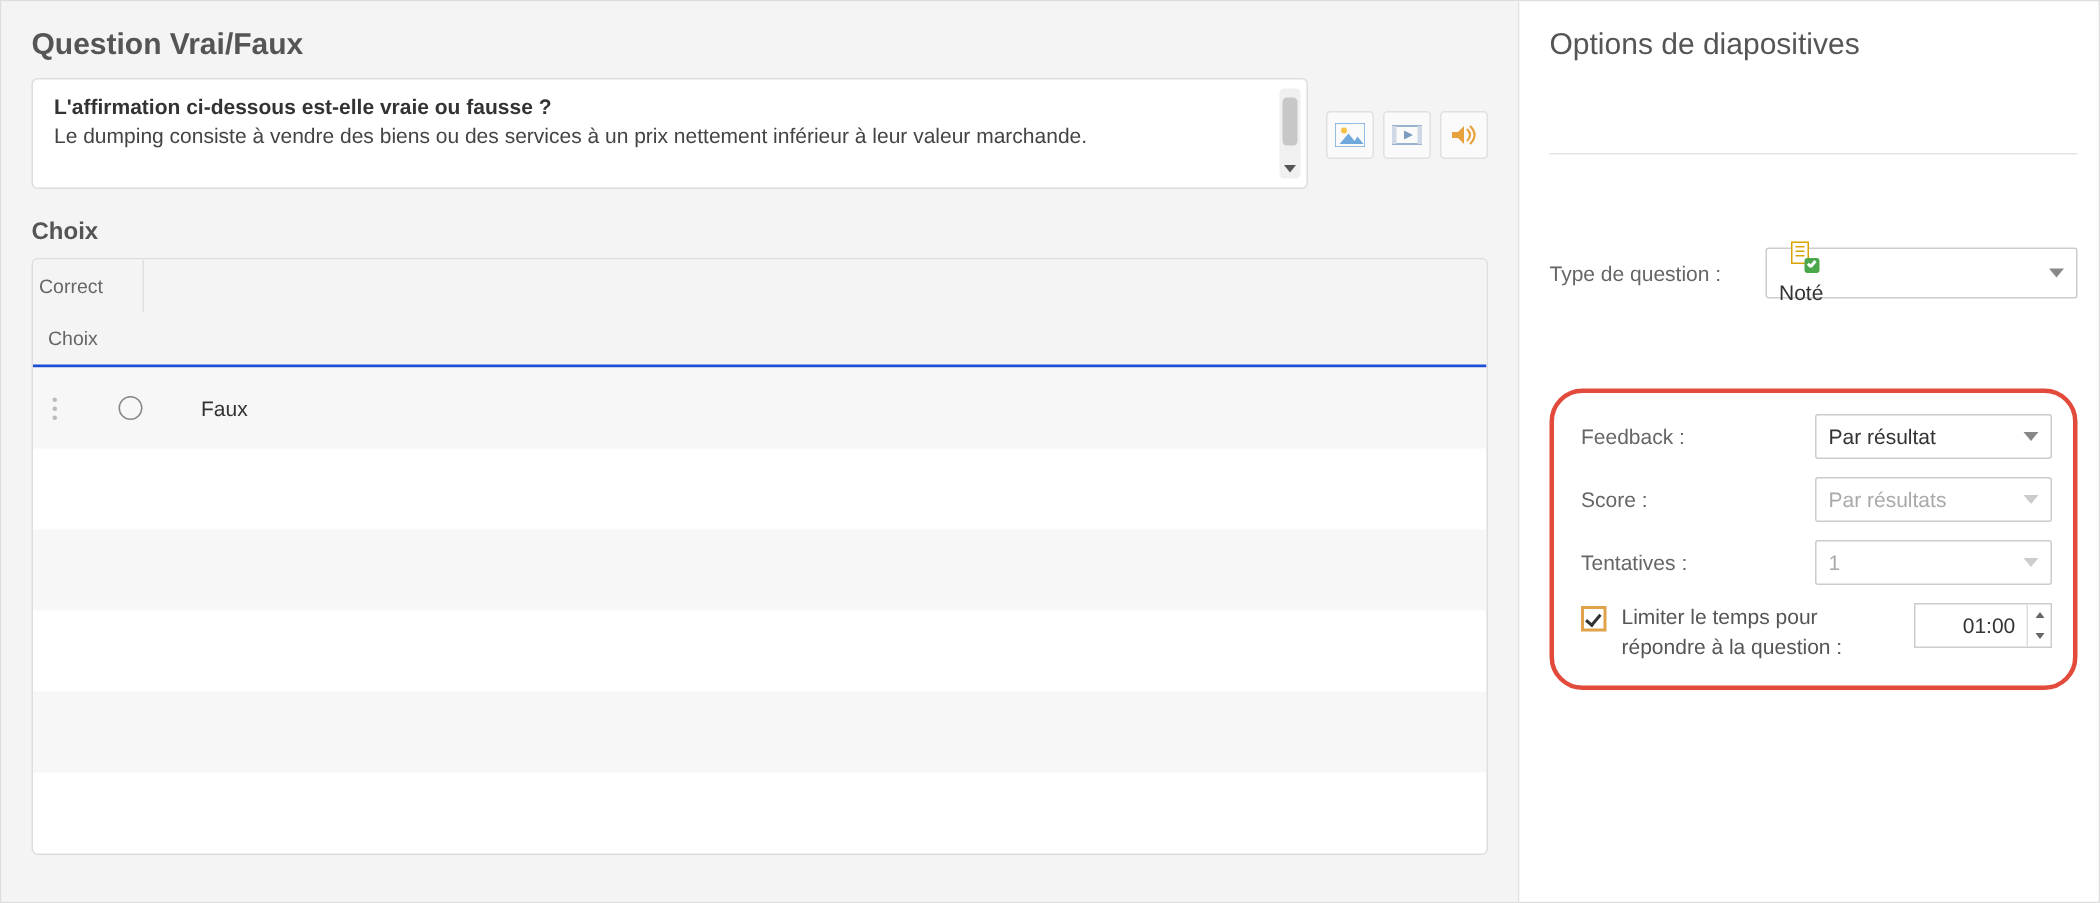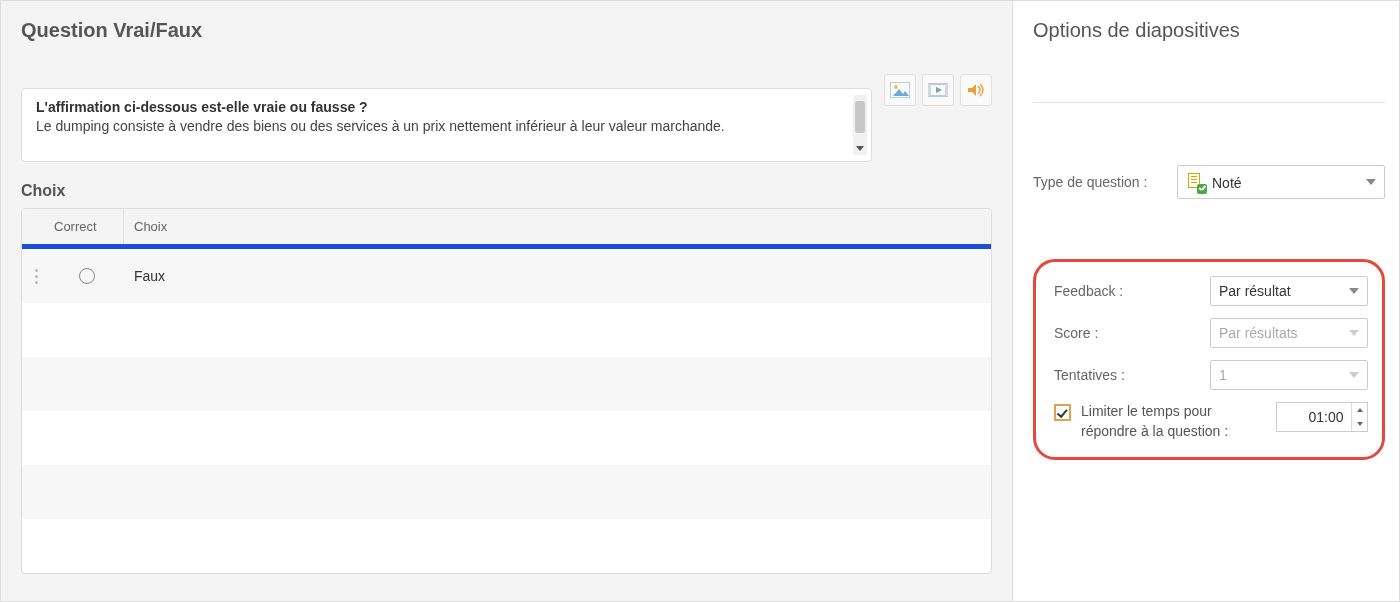--- a/index.html
+++ b/index.html
@@ -2,53 +2,53 @@
 <html><head>
 <meta charset="utf-8">
 <style>
   * { box-sizing: border-box; }
   html, body { margin: 0; padding: 0; font-family: "Segoe UI", Arial, sans-serif; font-size: 14px; color: #333; background: #fff; }
   .app { display: flex; width: 1400px; height: 602px; border: 1px solid #ddd; }
   .main-area { flex: 1; background: #f4f4f4; padding: 18px 20px 20px 20px; border-right: 1px solid #e0e0e0; overflow: hidden; }
   .side-panel { width: 386px; background: #fff; padding: 18px 14px 20px 20px; display: flex; flex-direction: column; gap: 44px; }
   .section-title { font-size: 20px; font-weight: 600; margin-bottom: 10px; color: #555; }
   .question-box-row { display: flex; gap: 12px; align-items: flex-start; }
-  .question-box { position: relative; flex: 1; background: #fff; border: 1px solid #ddd; border-radius: 4px; padding: 10px 22px 10px 14px; height: 74px; margin-top: 36px; }
+  .question-box { position: relative; flex: 1; background: #fff; border: 1px solid #ddd; border-radius: 4px; padding: 10px 22px 10px 14px; height: 74px; }
   .question-prompt { font-weight: 700; margin-bottom: 2px; color: #333; }
   .question-body { color: #444; line-height: 1.35; }
   .scroll-track { position: absolute; right: 4px; top: 6px; bottom: 6px; width: 14px; background: #f0f0f0; border-radius: 3px; display: flex; flex-direction: column; justify-content: space-between; align-items: center; }
   .scroll-thumb { position: absolute; top: 6px; left: 2px; right: 2px; height: 32px; background: #c7c7c7; border-radius: 3px; }
   .scroll-arrow { width: 0; height: 0; }
   .scroll-arrow.down { border-left: 4px solid transparent; border-right: 4px solid transparent; border-top: 5px solid #555; margin-bottom: 2px; position: absolute; bottom: 2px; }
   .media-buttons { display: flex; gap: 6px; padding-top: 22px; }
   .media-btn { width: 32px; height: 32px; border: 1px solid #e0e0e0; background: #fafafa; border-radius: 3px; display: flex; align-items: center; justify-content: center; }
   .choices-title { font-size: 16px; font-weight: 600; margin: 20px 0 8px 0; color: #555; }
   .choices-table { border: 1px solid #ddd; border-radius: 4px; background: #fff; overflow: hidden; }
-  .choices-header { display: flex; background: #f4f4f4; border-bottom: 5px solid #1d4ed8; }
+  .choices-header { display: flex; background: #f4f4f4; border-bottom: 2px solid #1d4ed8; flex-direction: column; }
   .col-handle { width: 28px; }
   .col-correct { width: 74px; padding: 10px 4px; color: #666; font-size: 13px; border-right: 1px solid #e0e0e0; }
   .col-choice { flex: 1; padding: 10px 10px; color: #666; font-size: 13px; }
   .choices-body .row { display: flex; align-items: center; height: 54px; }
   .choices-body .row.stripe { background: #f7f7f7; }
   .handle { width: 28px; display: flex; justify-content: center; }
   .dots { display: flex; flex-direction: column; gap: 3px; }
   .dots span { width: 3px; height: 3px; background: #bbb; border-radius: 50%; }
   .radio-cell { width: 74px; display: flex; justify-content: center; }
   .radio-outer { width: 16px; height: 16px; border: 1.5px solid #888; border-radius: 50%; display: flex; align-items: center; justify-content: center; }
   .radio-inner { width: 8px; height: 8px; background: #444; border-radius: 50%; }
   .choice-label { flex: 1; padding-left: 10px; color: #333; }
   .choices-body .empty { height: 54px; }
   .choices-body .empty.stripe { background: #f7f7f7; }
   .panel-title { font-size: 20px; color: #555; margin-bottom: 16px; }
   .panel-divider { border: none; border-top: 1px solid #e4e4e4; margin: 0 0 18px 0; }
   .opt-row { display: flex; align-items: center; justify-content: space-between; margin-bottom: 14px; }
   .opt-label { color: #666; font-size: 14px; line-height: 1.35; }
   .select-box { width: 208px; height: 34px; border: 1px solid #ccc; border-radius: 2px; display: flex; align-items: center; justify-content: space-between; padding: 0 8px 0 8px; background: #fff; }
   .select-box.disabled { color: #aaa; }
-  .select-left { display: flex; align-items: flex-end; gap: 8px; }
+  .select-left { display: flex; align-items: center; gap: 8px; flex-direction: column; }
   .chev { width: 0; height: 0; border-left: 5px solid transparent; border-right: 5px solid transparent; border-top: 6px solid #888; }
   .select-box.disabled .chev { border-top-color: #ccc; }
   .note-icon { position: relative; width: 18px; height: 18px; }
   .note-icon .page { position: absolute; left: 2px; top: 0; width: 12px; height: 15px; border: 1.5px solid #d9a400; background: #fff; }
   .note-icon .page::before { content: ""; position: absolute; left: 2px; top: 2px; width: 6px; height: 1px; background: #d9a400; box-shadow: 0 3px 0 #d9a400, 0 6px 0 #d9a400; }
   .note-icon .check { position: absolute; right: -3px; bottom: -3px; width: 10px; height: 10px; background: #4aa84a; border-radius: 2px; }
   .note-icon .check::before { content: ""; position: absolute; left: 2px; top: 4px; width: 3px; height: 1.5px; background: #fff; transform: rotate(45deg); }
   .note-icon .check::after { content: ""; position: absolute; left: 3.5px; top: 3px; width: 5px; height: 1.5px; background: #fff; transform: rotate(-50deg); }
   .highlight-box { border: 3px solid #e24a3b; border-radius: 22px; padding: 14px 14px 16px 18px; margin-top: 2px; }
   .highlight-box .opt-row { margin-bottom: 12px; }

